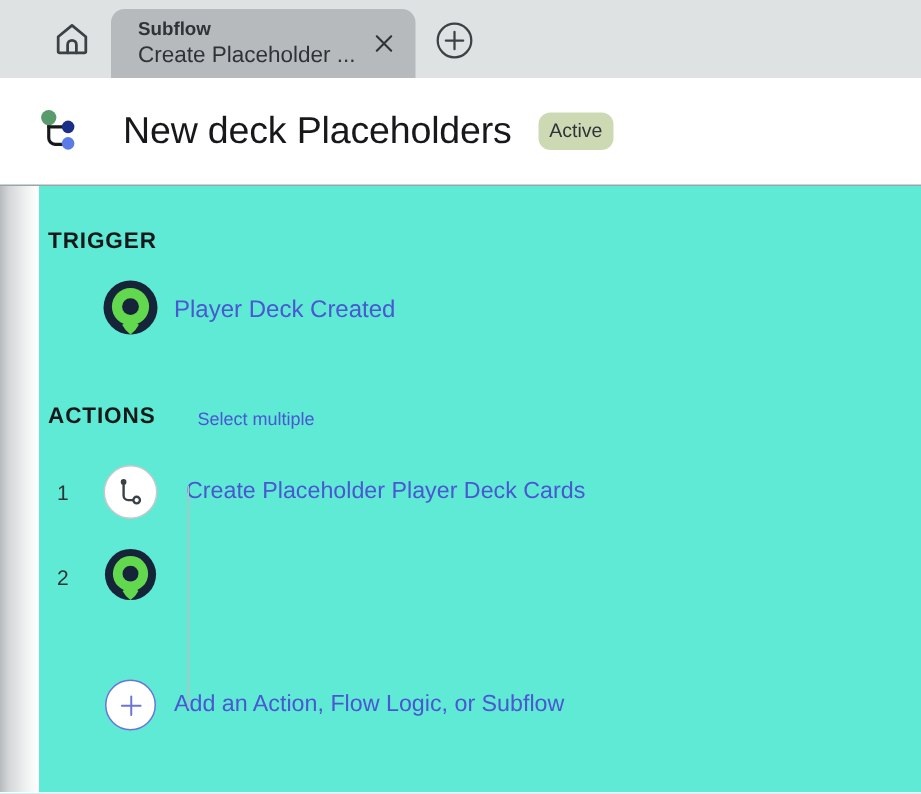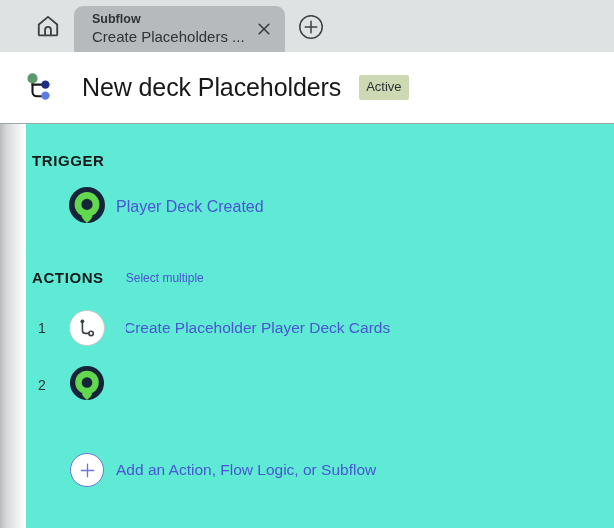--- a/index.html
+++ b/index.html
@@ -137,21 +137,21 @@
     white-space: nowrap;
   }
 
   .status-badge {
     margin-left: 18px;
     background: #cdd9b3;
     color: #2e3338;
     font-size: 13px;
     line-height: 18px;
     padding: 3px 7px 4px;
-    border-radius: 2px;
+    border-radius: 8px;
     white-space: nowrap;
   }
 
   
   .canvas {
     position: relative;
     height: 404px;
     background: #5eead4;
     padding-left: 32px;
     overflow: hidden;
@@ -216,22 +216,22 @@
     color: #2e3338;
     line-height: 21px;
     white-space: nowrap;
   }
 
   .trigger-row { margin-top: 14px; height: 48px; }
 
   .actions-head {
     padding-top: 38px;
     display: flex;
-    align-items: center;
-    gap: 22px;
+    align-items: flex-end;
+    gap: 28px;
   }
 
   .select-multiple {
     color: #4a56d2;
     font-size: 12px;
     cursor: pointer;
   }
 
   .action-list {
     position: relative;
@@ -318,21 +318,21 @@
           <path d="M3.5 10.6 12 3.6l8.5 7v9.2a.8.8 0 0 1-.8.8H4.3a.8.8 0 0 1-.8-.8z"></path>
           <path d="M9.3 20.6v-5.1a2.7 2.7 0 0 1 5.4 0v5.1"></path>
         </svg>
       </span>
     </div>
 
 
     <div class="tab inactive">
       <div class="tab-texts">
         <span class="tab-kind">Subflow</span>
-        <span class="tab-title">Create Placeholders ...</span>
+        <span class="tab-title">Create Placeholder ...</span>
       </div>
       <div class="tab-close">
         <span>
           <svg width="14" height="14" viewBox="0 0 14 14" fill="none" stroke="#2e3338" stroke-width="1.4" stroke-linecap="round">
             <path d="M2.2 2.2 11.8 11.8M11.8 2.2 2.2 11.8"></path>
           </svg>
         </span>
       </div>
     </div>
 

